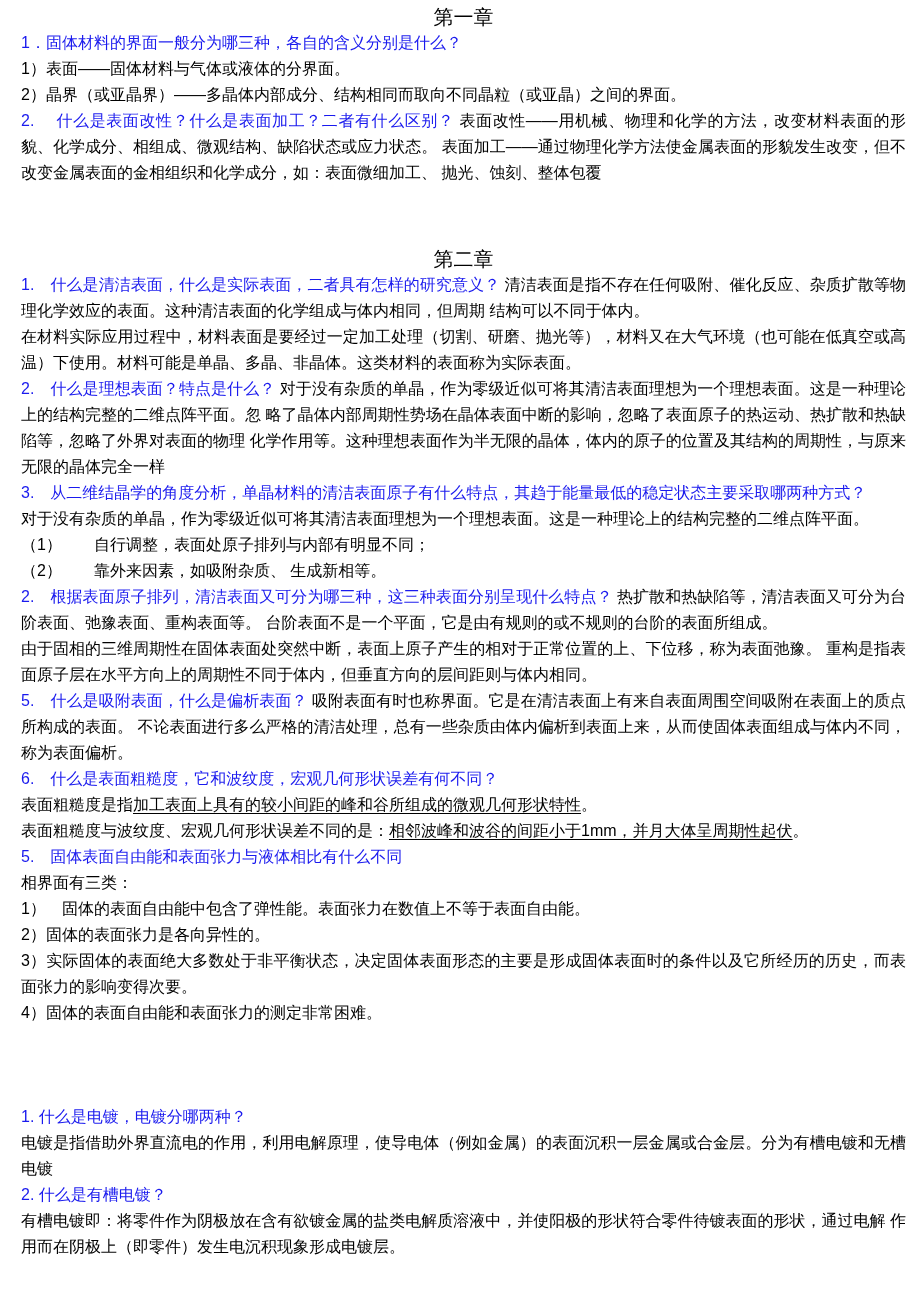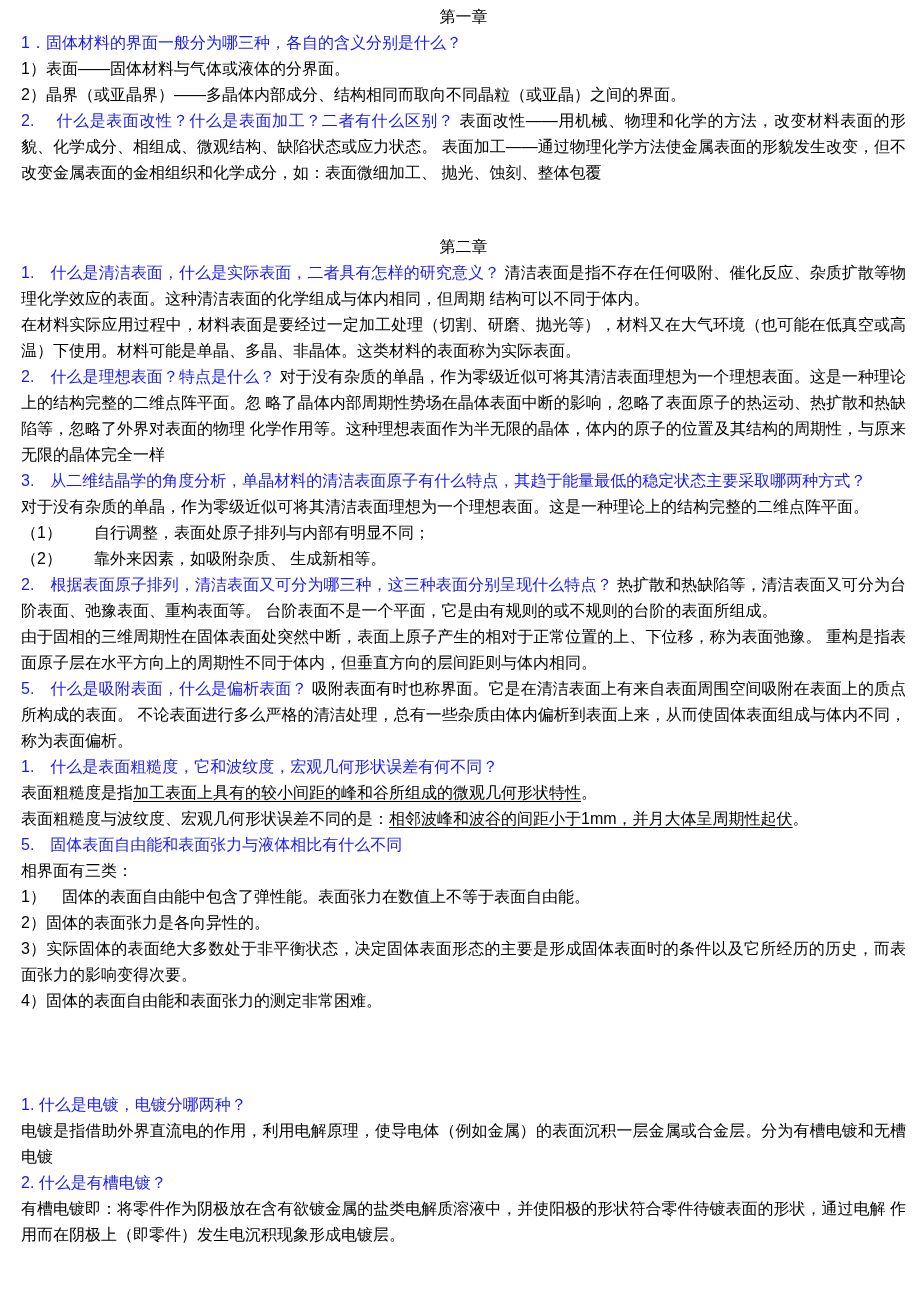--- a/index.html
+++ b/index.html
@@ -15,21 +15,21 @@
     padding: 4px 14px 20px 21px;
     font-family: "Liberation Sans", "DejaVu Sans", sans-serif;
     font-size: 16px;
     line-height: 26px;
     color: #000000;
   }
   .chapter-title {
     text-align: center;
     margin: 0;
     font-weight: normal;
-    font-size: 16px;
+    font-size: 20px;
     line-height: 26px;
   }
   .para {
     margin: 0;
     text-align: justify;
     word-break: break-all;
   }
   .seg-q {
     color: var(--question-color, #1a1aee);
     font-weight: normal;
@@ -46,32 +46,32 @@
 </head>
 <body>
 
 <div class="page">
   <div>
       <div class="chapter-title"><span>第一章</span></div>
       <p class="para"><span class="seg-q">1．固体材料的界面一般分为哪三种，各自的含义分别是什么？</span></p>
       <p class="para"><span class="seg-t">1）表面——固体材料与气体或液体的分界面。</span></p>
       <p class="para"><span class="seg-t">2）晶界（或亚晶界）——多晶体内部成分、结构相同而取向不同晶粒（或亚晶）之间的界面。</span></p>
       <p class="para"><span class="seg-q">2.　 什么是表面改性？什么是表面加工？二者有什么区别？</span><span class="seg-t"> 表面改性——用机械、物理和化学的方法，改变材料表面的形貌、化学成分、相组成、微观结构、缺陷状态或应力状态。 表面加工——通过物理化学方法使金属表面的形貌发生改变，但不改变金属表面的金相组织和化学成分，如：表面微细加工、 抛光、蚀刻、整体包覆</span></p>
-      <div class="chapter-title" style="margin-top: 48px;"><span>第二章</span></div>
+      <div class="chapter-title" style="margin-top: 60px;"><span>第二章</span></div>
       <p class="para"><span class="seg-q">1.　什么是清洁表面，什么是实际表面，二者具有怎样的研究意义？</span><span class="seg-t"> 清洁表面是指不存在任何吸附、催化反应、杂质扩散等物理化学效应的表面。这种清洁表面的化学组成与体内相同，但周期 结构可以不同于体内。</span></p>
       <p class="para"><span class="seg-t">在材料实际应用过程中，材料表面是要经过一定加工处理（切割、研磨、抛光等），材料又在大气环境（也可能在低真空或高 温）下使用。材料可能是单晶、多晶、非晶体。这类材料的表面称为实际表面。</span></p>
       <p class="para"><span class="seg-q">2.　什么是理想表面？特点是什么？</span><span class="seg-t"> 对于没有杂质的单晶，作为零级近似可将其清洁表面理想为一个理想表面。这是一种理论上的结构完整的二维点阵平面。忽 略了晶体内部周期性势场在晶体表面中断的影响，忽略了表面原子的热运动、热扩散和热缺陷等，忽略了外界对表面的物理 化学作用等。这种理想表面作为半无限的晶体，体内的原子的位置及其结构的周期性，与原来无限的晶体完全一样</span></p>
       <p class="para"><span class="seg-q">3.　从二维结晶学的角度分析，单晶材料的清洁表面原子有什么特点，其趋于能量最低的稳定状态主要采取哪两种方式？</span></p>
       <p class="para"><span class="seg-t">对于没有杂质的单晶，作为零级近似可将其清洁表面理想为一个理想表面。这是一种理论上的结构完整的二维点阵平面。</span></p>
       <p class="para"><span class="seg-t">（1）　　自行调整，表面处原子排列与内部有明显不同；</span></p>
       <p class="para"><span class="seg-t">（2）　　靠外来因素，如吸附杂质、 生成新相等。</span></p>
       <p class="para"><span class="seg-q">2.　根据表面原子排列，清洁表面又可分为哪三种，这三种表面分别呈现什么特点？</span><span class="seg-t"> 热扩散和热缺陷等，清洁表面又可分为台阶表面、弛豫表面、重构表面等。 台阶表面不是一个平面，它是由有规则的或不规则的台阶的表面所组成。</span></p>
       <p class="para"><span class="seg-t">由于固相的三维周期性在固体表面处突然中断，表面上原子产生的相对于正常位置的上、下位移，称为表面弛豫。 重构是指表面原子层在水平方向上的周期性不同于体内，但垂直方向的层间距则与体内相同。</span></p>
       <p class="para"><span class="seg-q">5.　什么是吸附表面，什么是偏析表面？</span><span class="seg-t"> 吸附表面有时也称界面。它是在清洁表面上有来自表面周围空间吸附在表面上的质点所构成的表面。 不论表面进行多么严格的清洁处理，总有一些杂质由体内偏析到表面上来，从而使固体表面组成与体内不同，称为表面偏析。</span></p>
-      <p class="para"><span class="seg-q">1.　什么是表面粗糙度，它和波纹度，宏观几何形状误差有何不同？</span></p>
+      <p class="para"><span class="seg-q">6.　什么是表面粗糙度，它和波纹度，宏观几何形状误差有何不同？</span></p>
       <p class="para"><span class="seg-t">表面粗糙度是指</span><span class="seg-u">加工表面上具有的较小间距的峰和谷所组成的微观几何形状特性</span><span class="seg-t">。</span></p>
       <p class="para"><span class="seg-t">表面粗糙度与波纹度、宏观几何形状误差不同的是：</span><span class="seg-u">相邻波峰和波谷的间距小于1mm，并月大体呈周期性起伏</span><span class="seg-t">。</span></p>
       <p class="para"><span class="seg-q">5.　固体表面自由能和表面张力与液体相比有什么不同</span></p>
       <p class="para"><span class="seg-t">相界面有三类：</span></p>
       <p class="para"><span class="seg-t">1）　固体的表面自由能中包含了弹性能。表面张力在数值上不等于表面自由能。</span></p>
       <p class="para"><span class="seg-t">2）固体的表面张力是各向异性的。</span></p>
       <p class="para"><span class="seg-t">3）实际固体的表面绝大多数处于非平衡状态，决定固体表面形态的主要是形成固体表面时的条件以及它所经历的历史，而表面张力的影响变得次要。</span></p>
       <p class="para"><span class="seg-t">4）固体的表面自由能和表面张力的测定非常困难。</span></p>
       <p class="para" style="margin-top: 78px;"><span class="seg-q">1. 什么是电镀，电镀分哪两种？</span></p>
       <p class="para"><span class="seg-t">电镀是指借助外界直流电的作用，利用电解原理，使导电体（例如金属）的表面沉积一层金属或合金层。分为有槽电镀和无槽 电镀</span></p>

